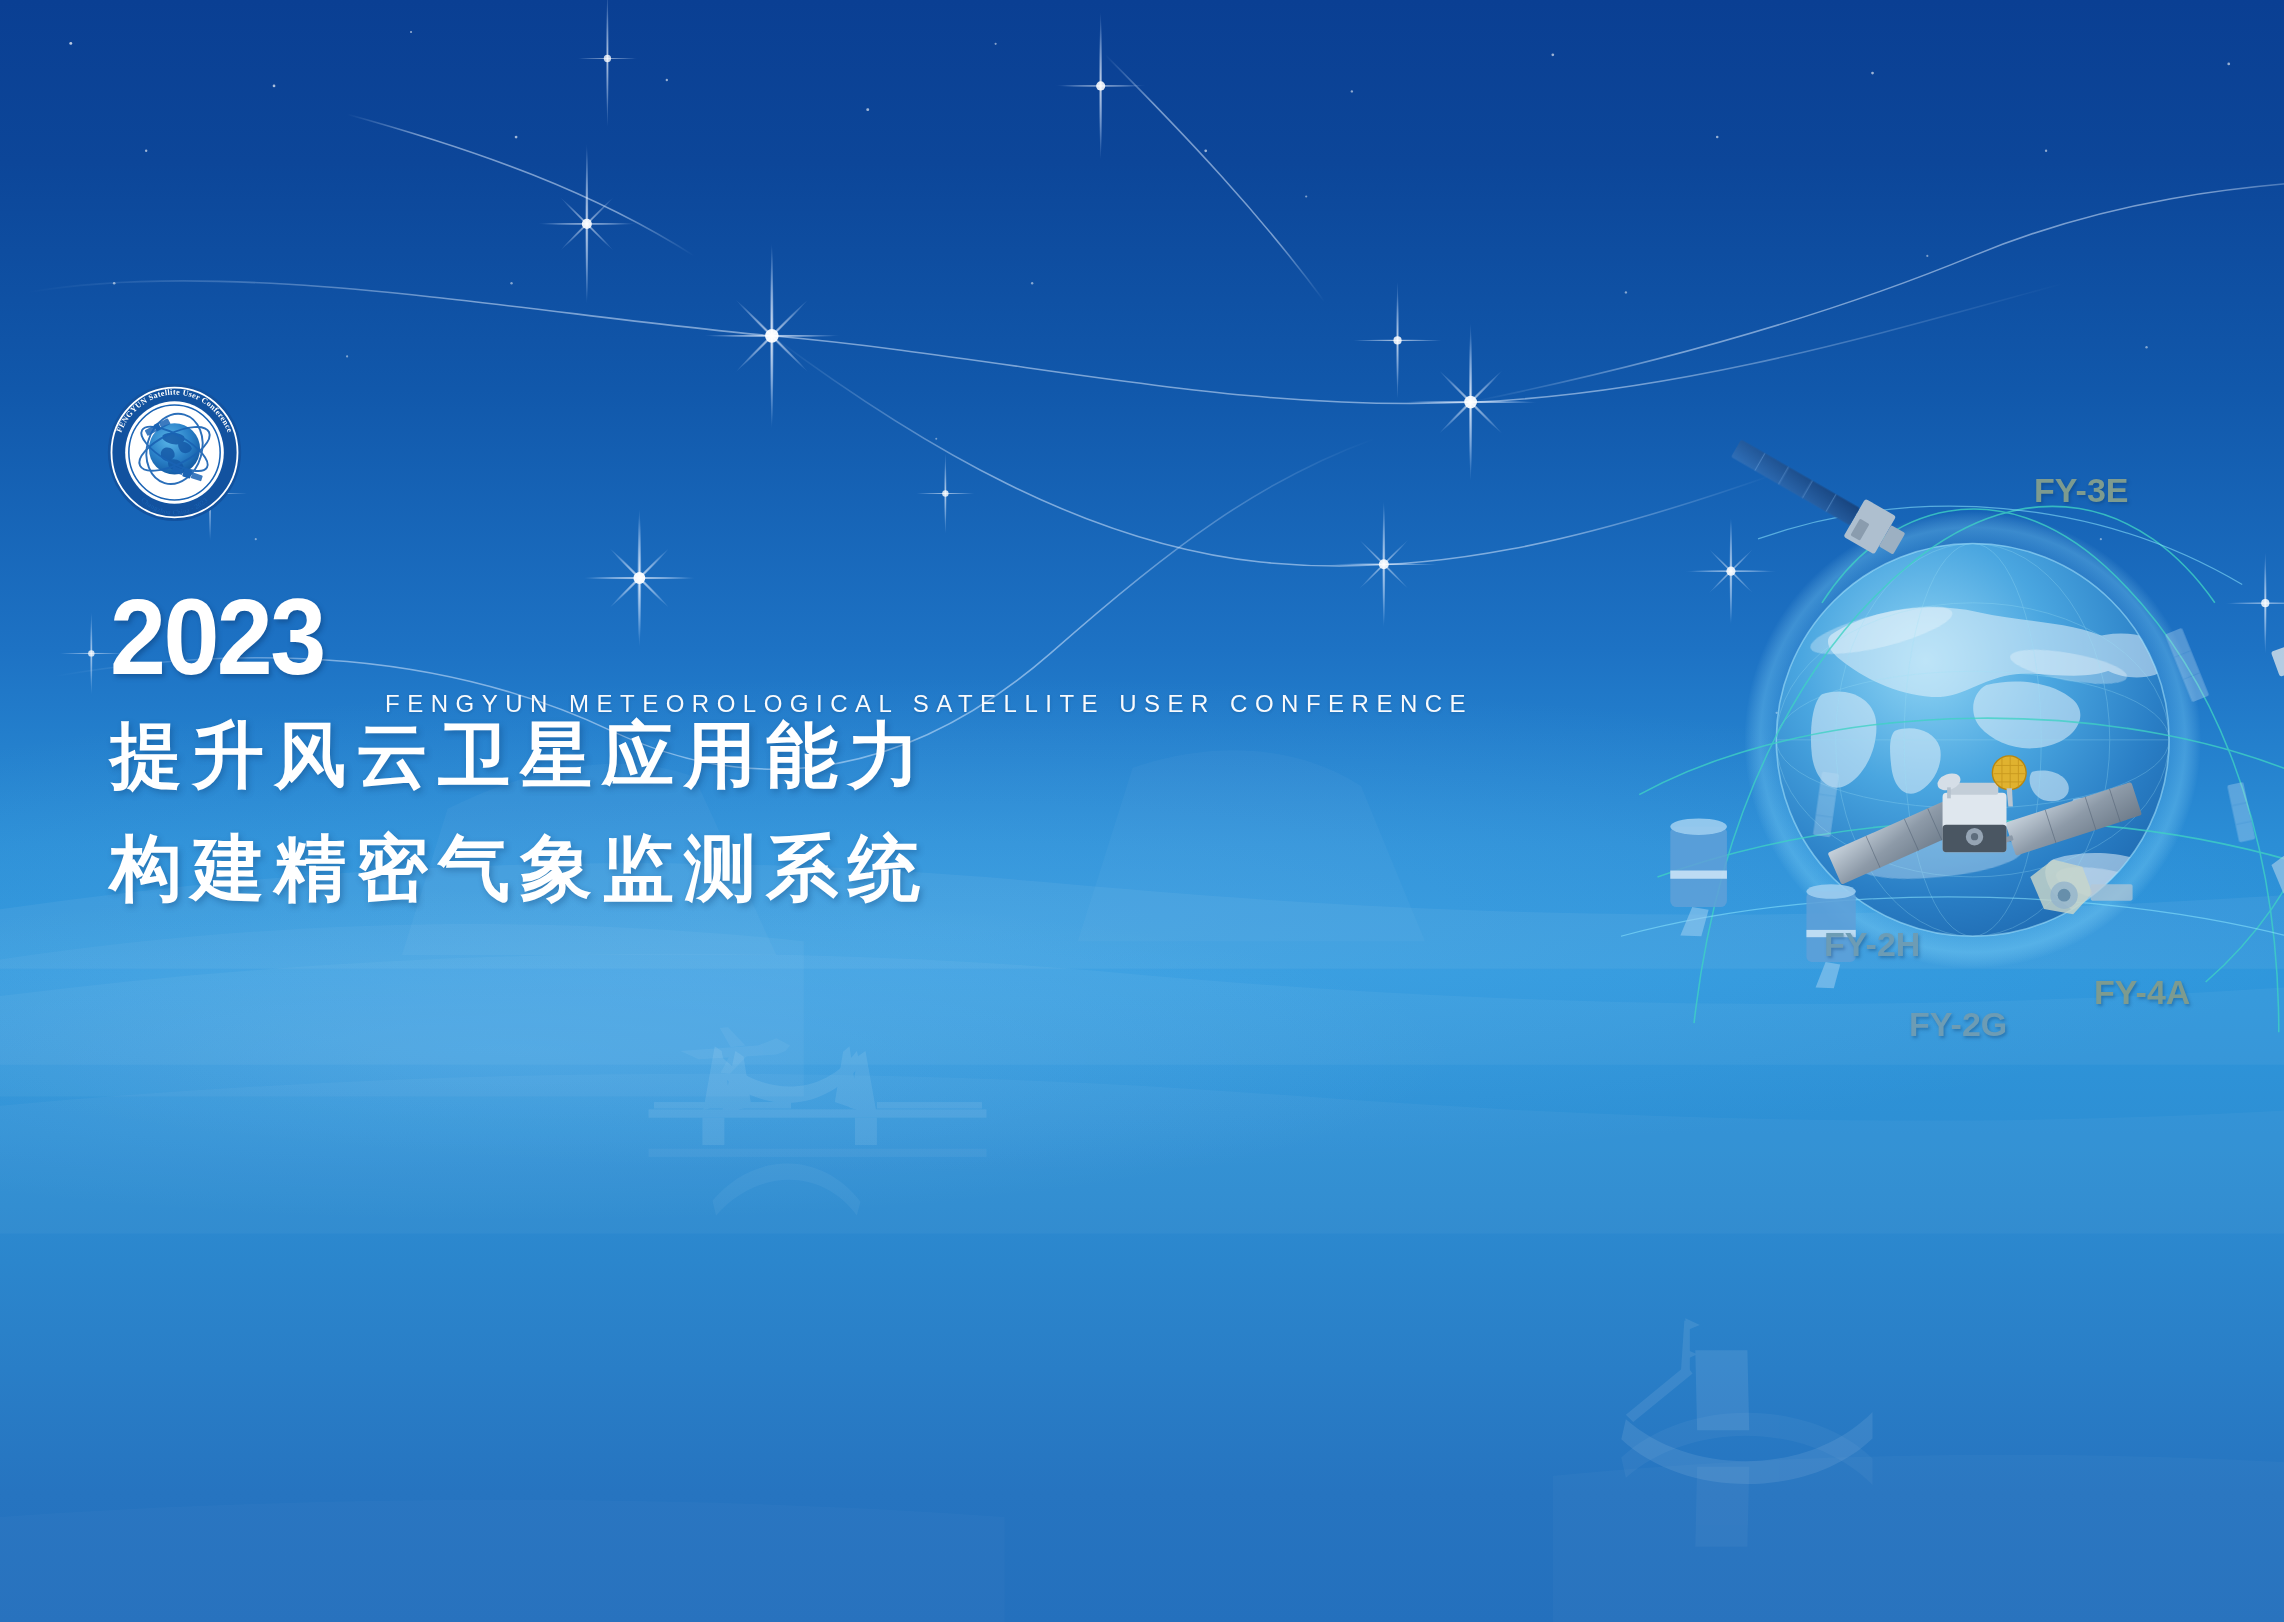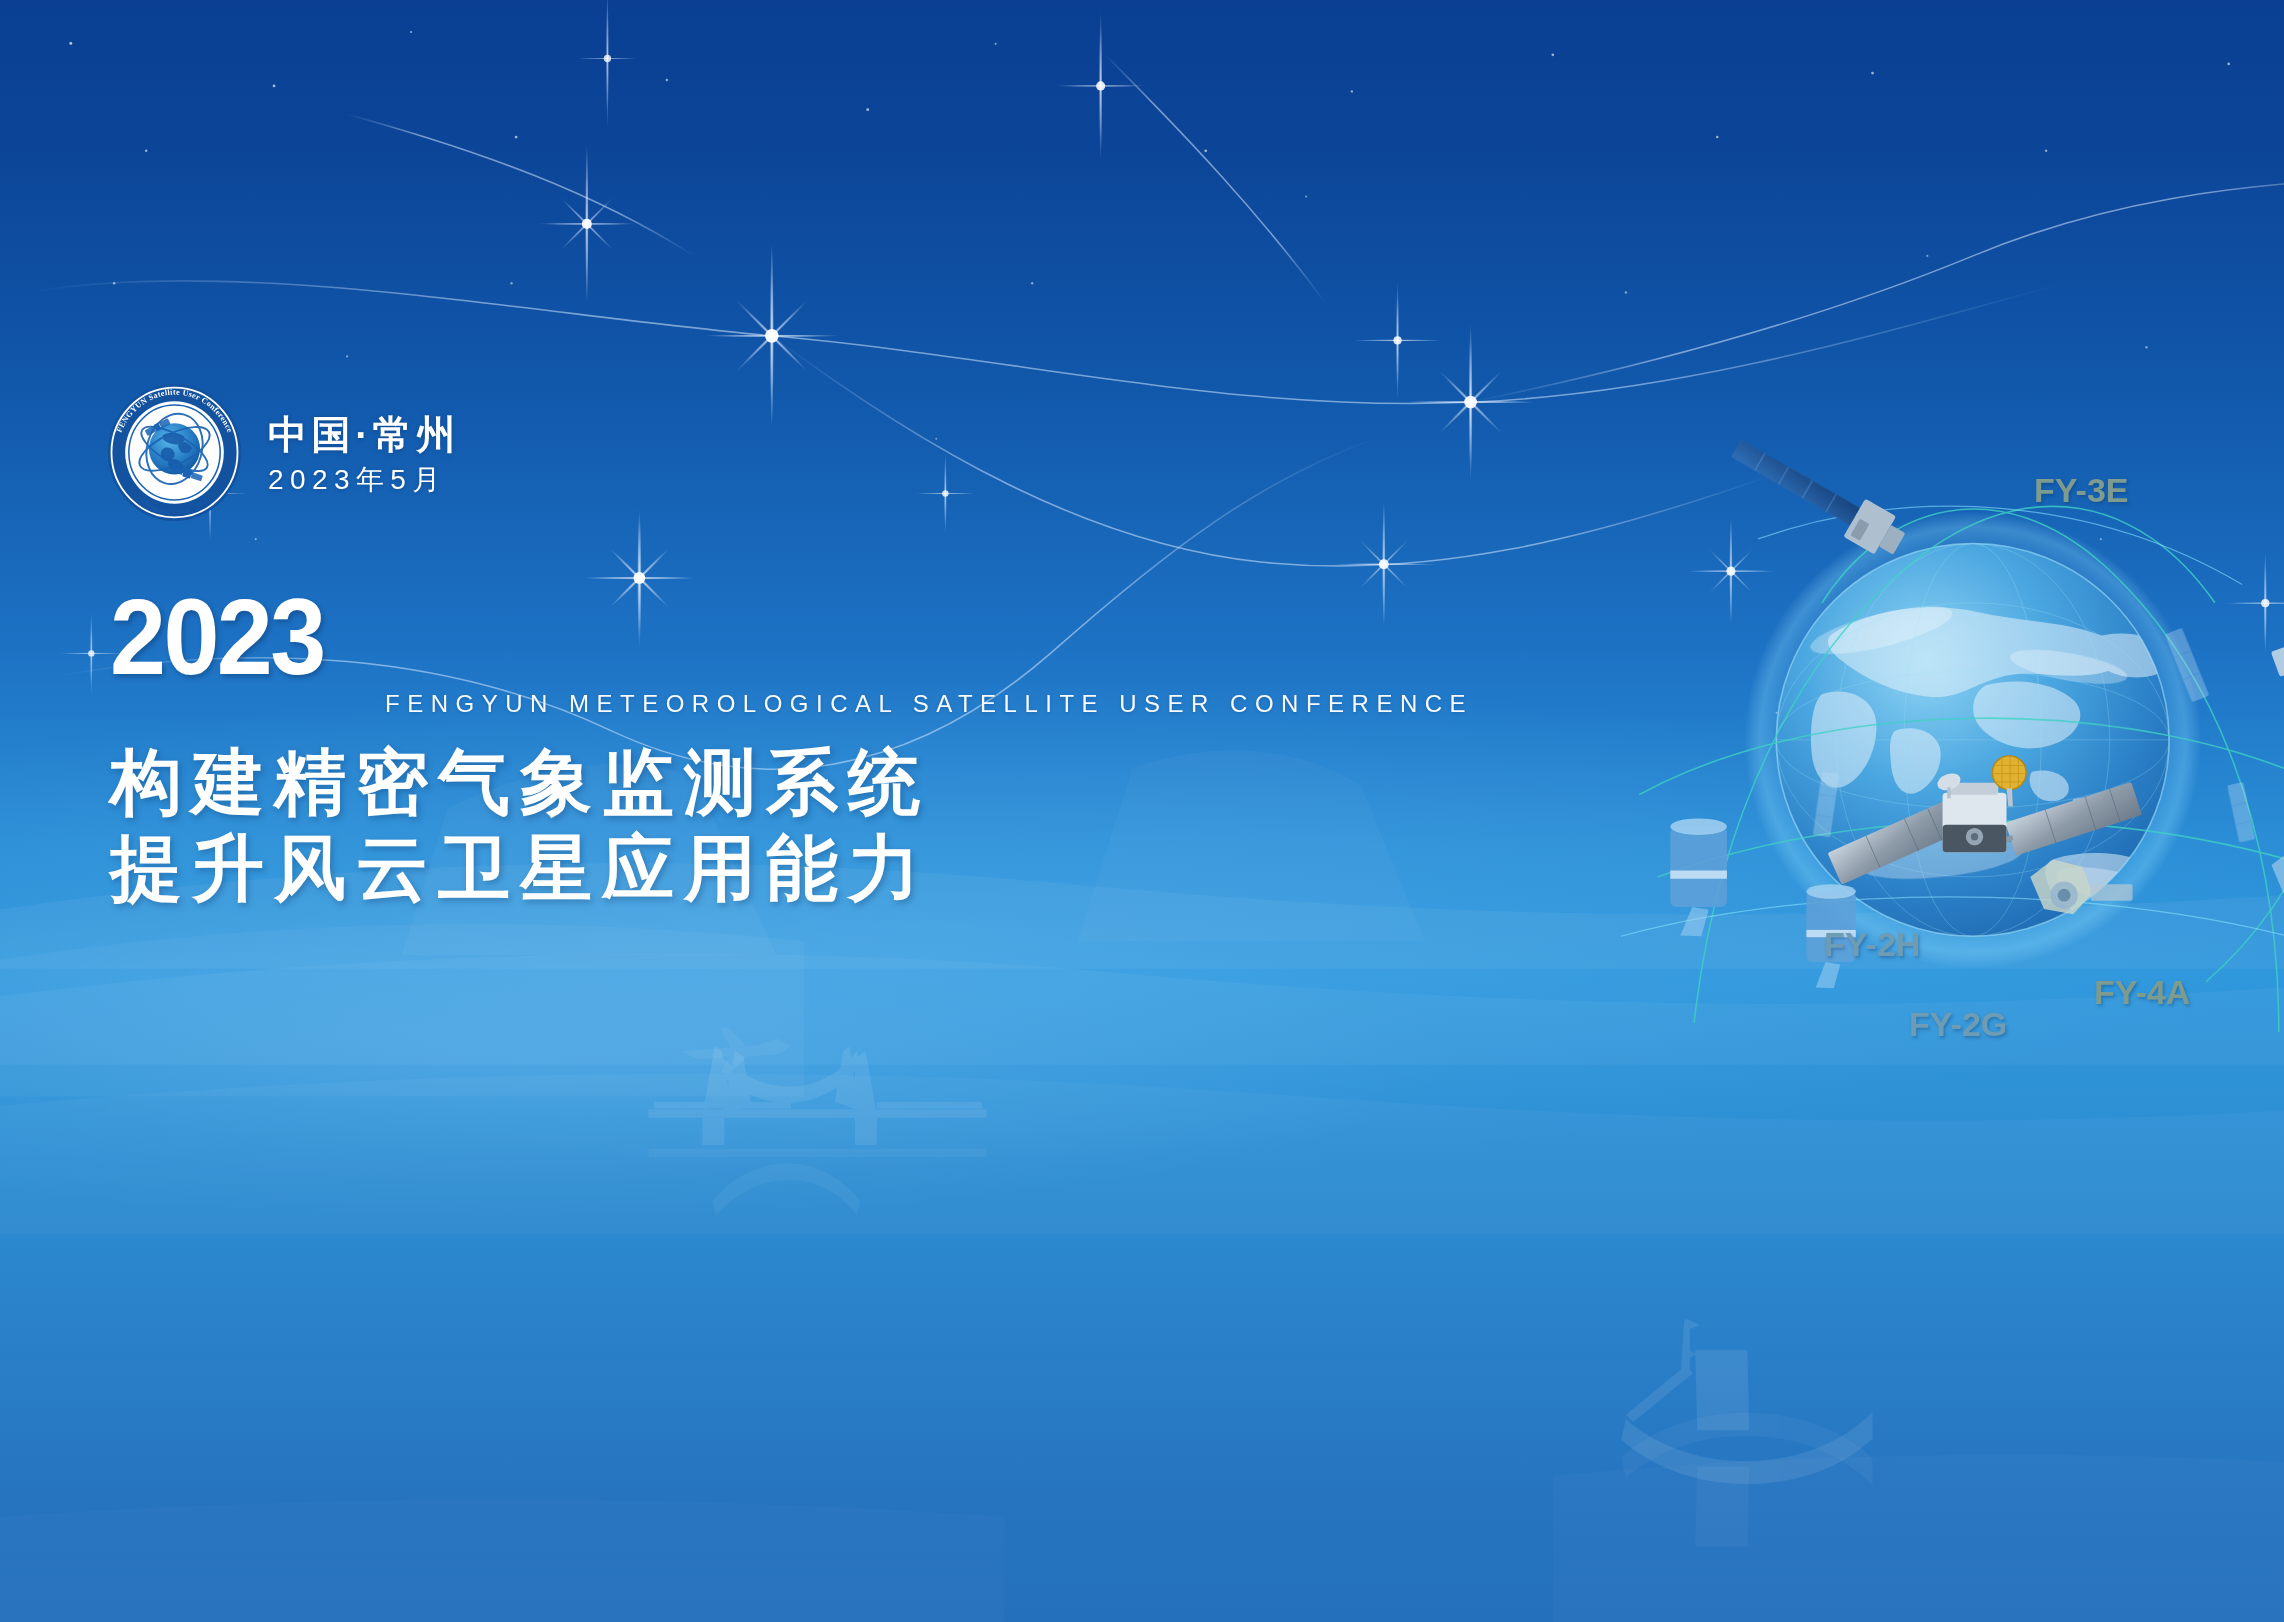--- a/index.html
+++ b/index.html
@@ -356,33 +356,29 @@
           </g>
           <g transform="translate(178,196) rotate(18)">
             <rect x="-9" y="-9" width="18" height="18" rx="2"></rect>
             <rect x="10" y="-6" width="24" height="13" rx="2" opacity=".85"></rect>
             <rect x="-34" y="-6" width="24" height="13" rx="2" opacity=".85"></rect>
           </g>
         </g>
       </svg>
     </div>
 
-    <div id="venue-block">
-      <div id="venue-city">中国·常州</div>
-      <div id="venue-date">2023年5月</div>
-    </div>
   </div>
 
   <div id="headline">
     <div class="title-row">
       <div id="title-year">2023</div>
     </div>
     <div id="title-en">FENGYUN METEOROLOGICAL SATELLITE USER CONFERENCE</div>
+    <div class="slogan" id="slogan-2">提升风云卫星应用能力</div>
     <div class="slogan" id="slogan-1">构建精密气象监测系统</div>
-    <div class="slogan" id="slogan-2">提升风云卫星应用能力</div>
   </div>
 
   <div id="space-scene">
     <svg viewBox="0 0 2000 1760">
       <defs>
         <radialGradient id="earthG" cx="38%" cy="30%" r="76%">
           <stop offset="0%" stop-color="#8fd4f4"></stop>
           <stop offset="42%" stop-color="#4aa6e0"></stop>
           <stop offset="78%" stop-color="#2a7fc6"></stop>
           <stop offset="100%" stop-color="#1f6bb2"></stop>

